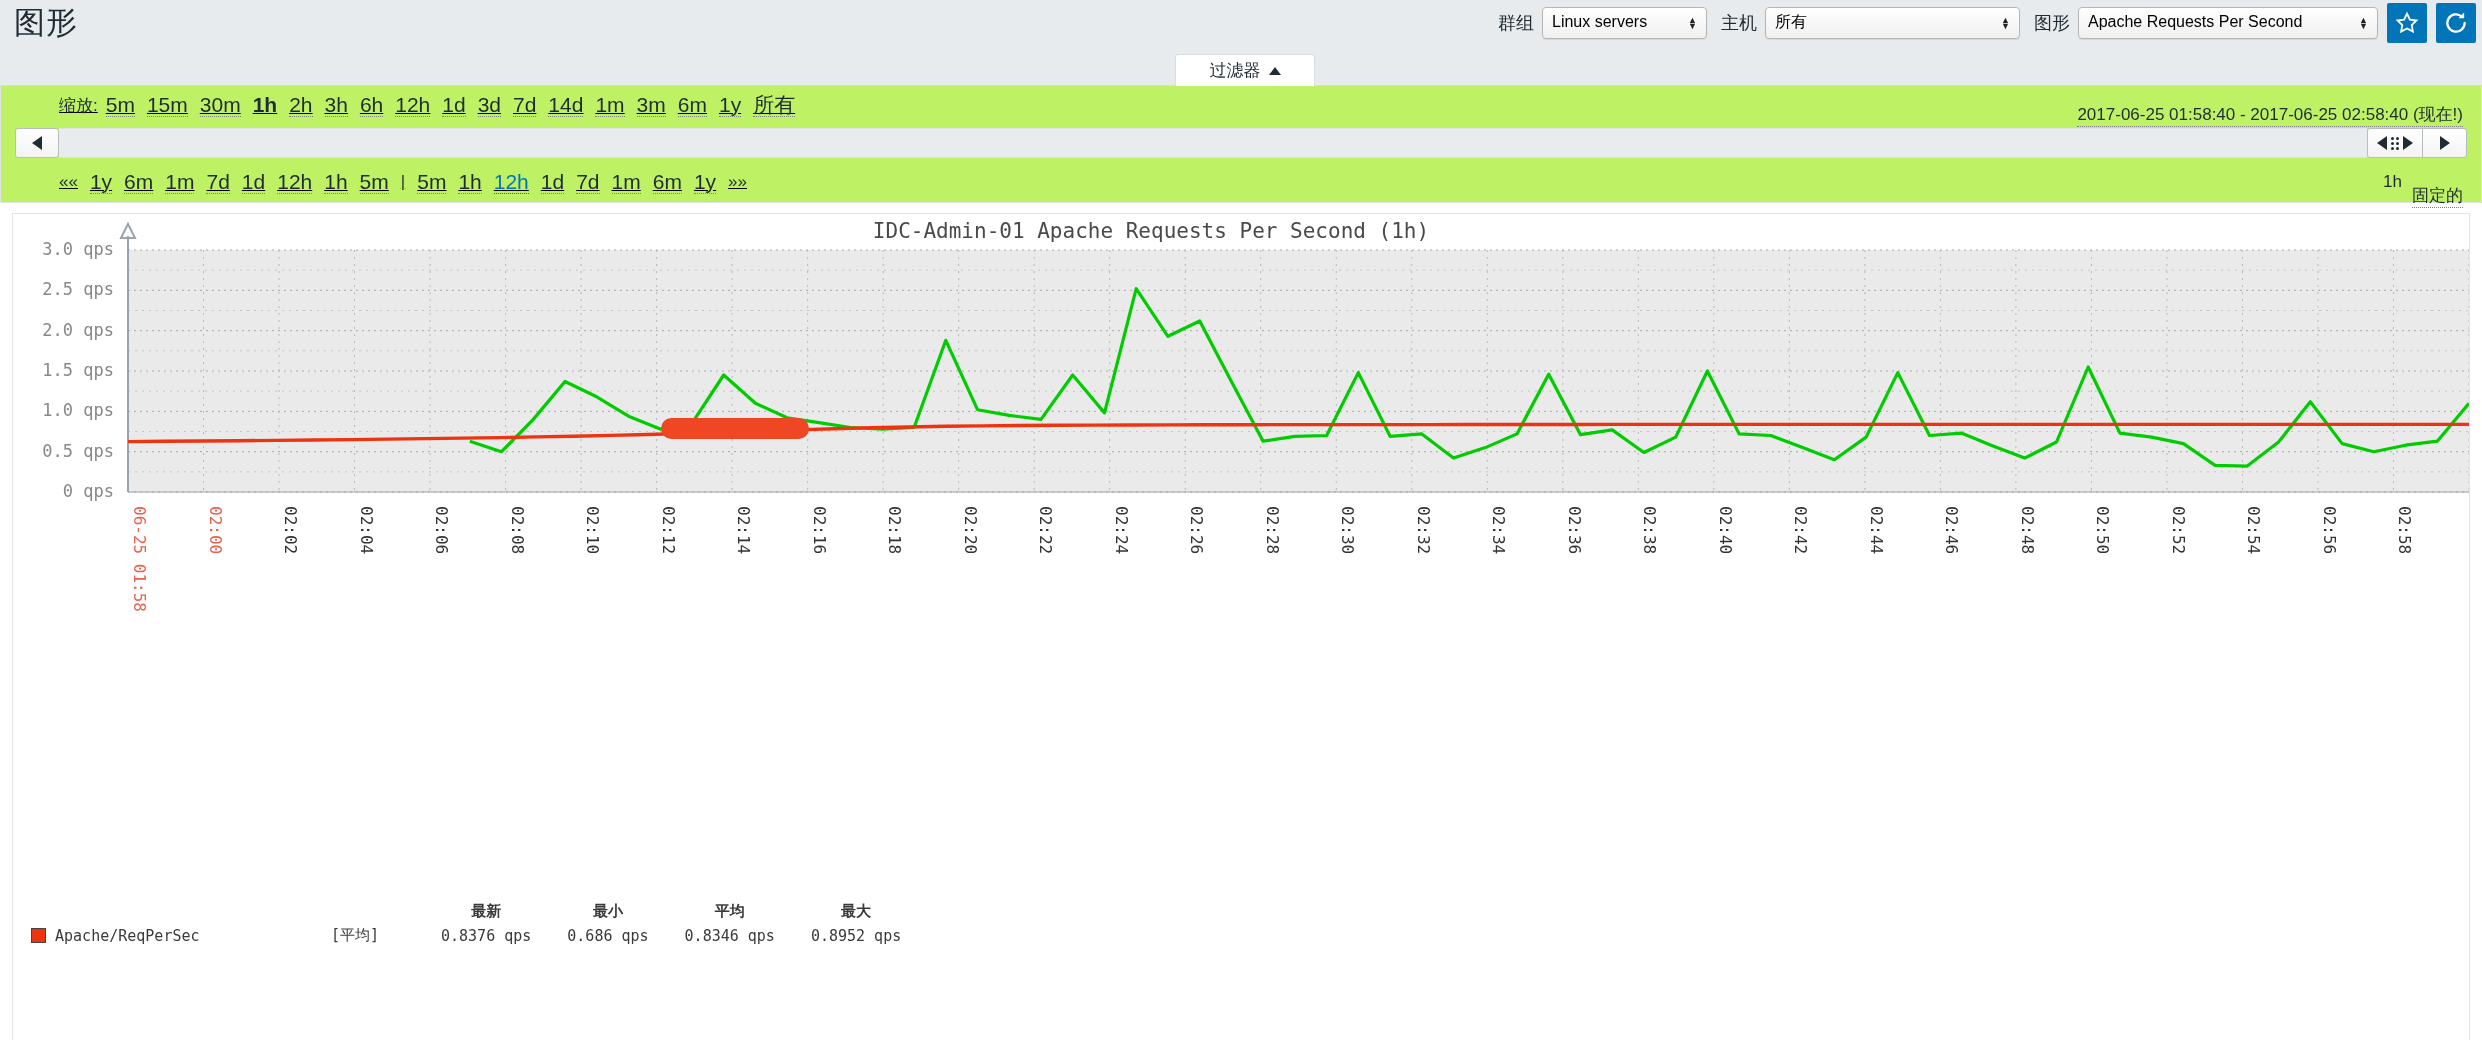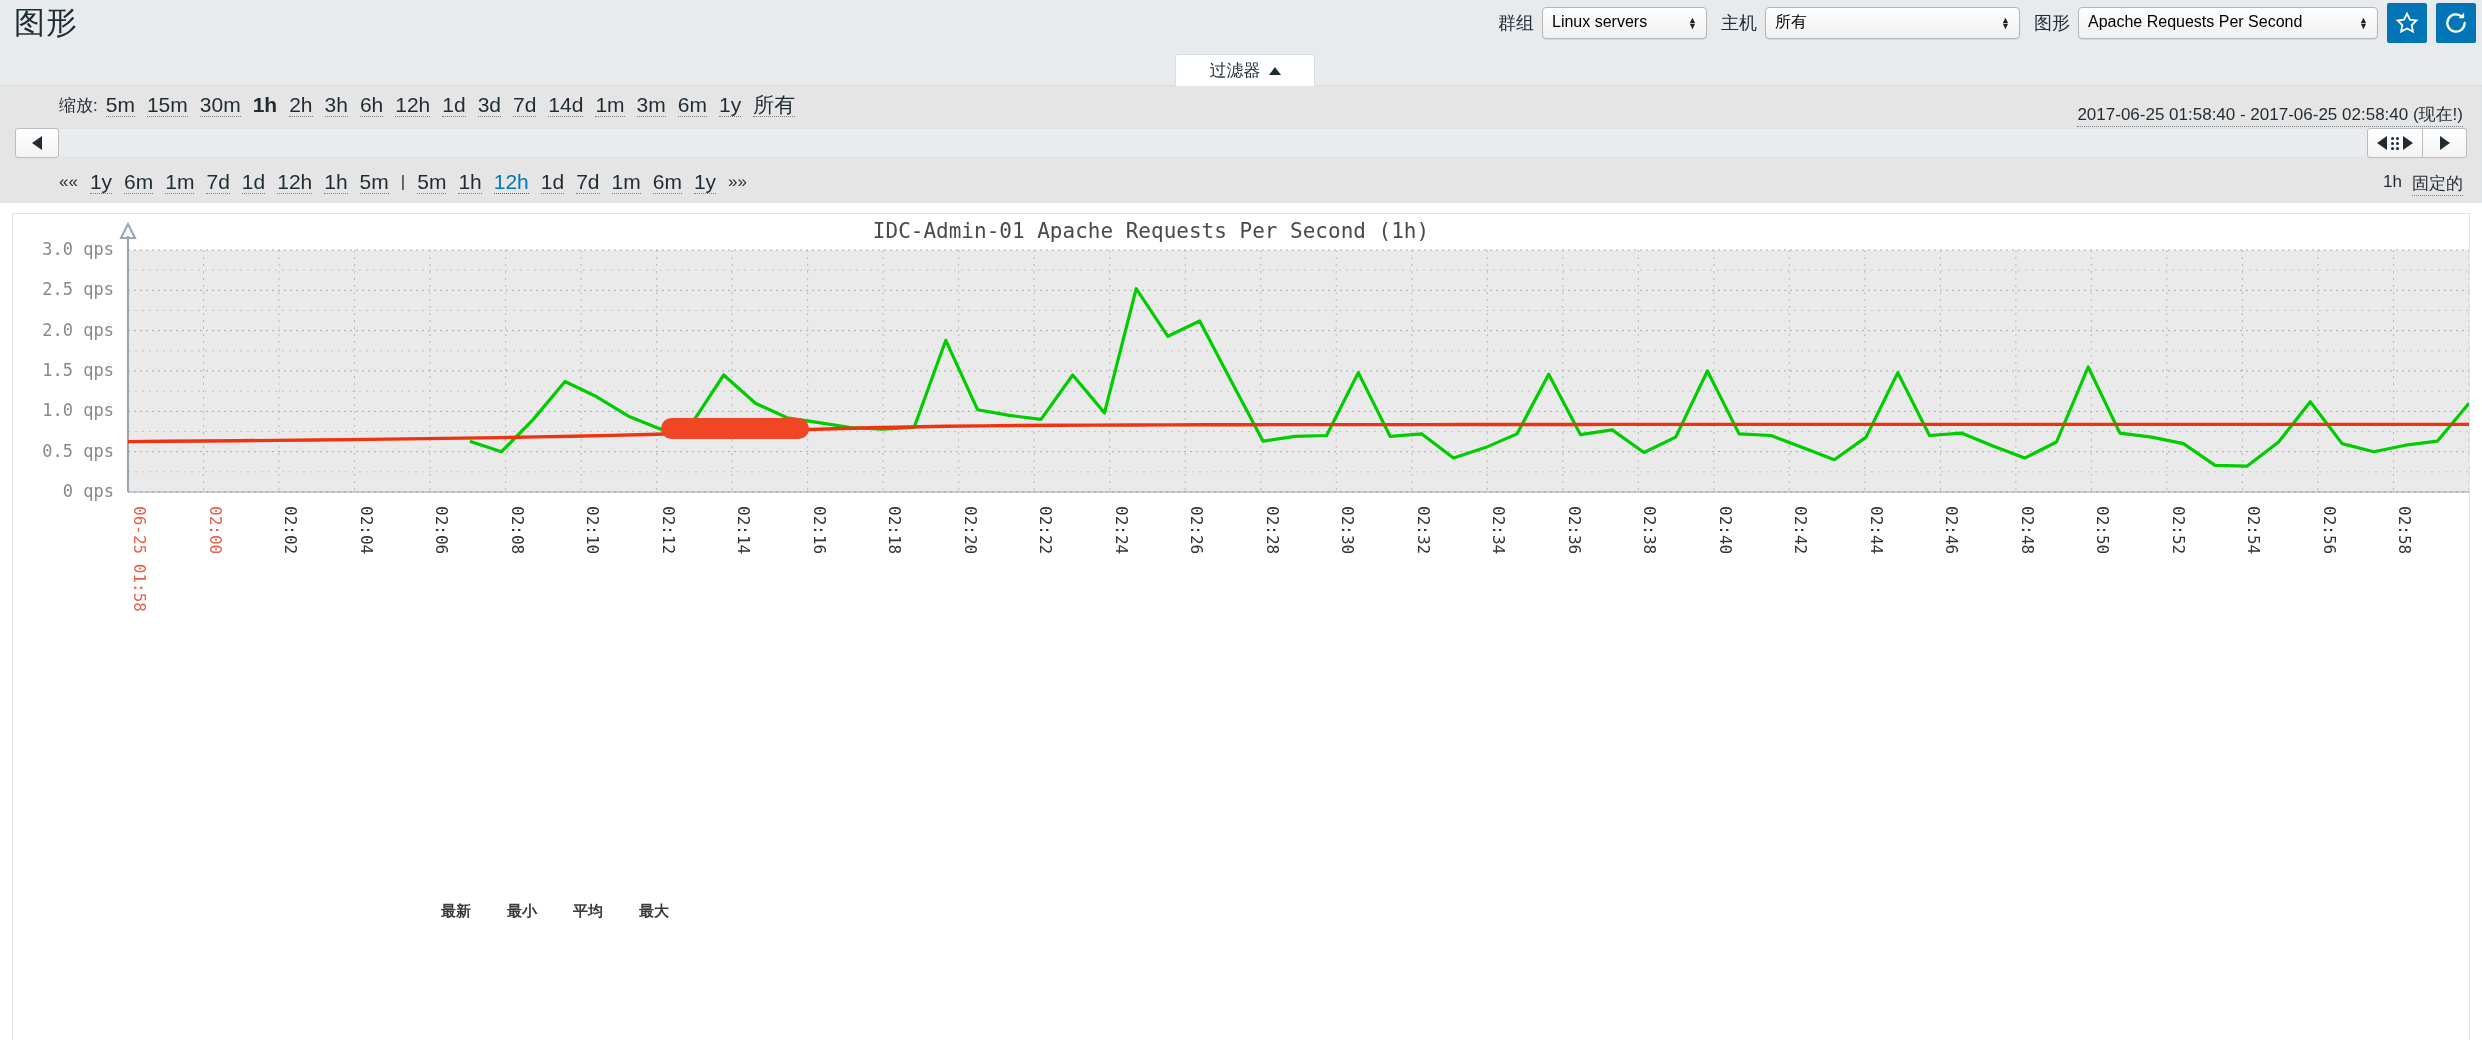--- a/index.html
+++ b/index.html
@@ -104,26 +104,27 @@
   }
   .caret-up {
     width: 0; height: 0;
     border-left: 6px solid transparent;
     border-right: 6px solid transparent;
     border-bottom: 8px solid #1f2c33;
   }
 
   
   .timepanel {
-    background: #e5e5e5;
+    background: #bef264;
     border: 1px solid #dfe4e7;
     border-top: none;
     padding: 0;
     position: relative;
     height: 117px;
+    text-decoration: underline;
   }
   .zoom-row {
     display: flex;
     align-items: center;
     height: 38px;
     padding-left: 58px;
     position: relative;
   }
   .zoom-label { font-size: 17px; color: #1f2c33; margin-right: 8px; }
   .tlink {
@@ -197,21 +198,21 @@
   .pipe { font-size: 17px; color: #1f2c33; margin-right: 12px; }
   .fixed-info {
     position: absolute;
     right: 18px;
     top: 10px;
     font-size: 17px;
     color: #1f2c33;
     display: flex;
     gap: 10px;
   }
-  .fixed-info .dotted { border-bottom: 1px dotted #7c8083; }
+  .fixed-info .dotted { border-bottom: 1px dotted #7c8083; margin-top: 12px; }
 
   
   .chart-card {
     margin: 10px 12px 0 12px;
     background: #fff;
     border: 1px solid #dfe4e7;
     height: 860px;
     position: relative;
   }
   .chart-svg-wrap { position: relative; width: 2456px; height: 700px; }
@@ -445,17 +446,25 @@
         <tr>
           <th style="width:300px"></th>
           <th style="width:110px"></th>
           <th>最新</th>
           <th>最小</th>
           <th>平均</th>
           <th>最大</th>
         </tr>
       </thead>
       <tbody id="legend-body">
+          <tr>
+            <td><span class="swatch" style="background:#ee3311"></span> <span>Apache/ReqPerSec</span></td>
+            <td>[平均]</td>
+            <td class="num">0.8376 qps</td>
+            <td class="num">0.686 qps</td>
+            <td class="num">0.8346 qps</td>
+            <td class="num">0.8952 qps</td>
+          </tr>
         </tbody>
     </table>
   </div>
 
 </div>
 
 </body></html>

